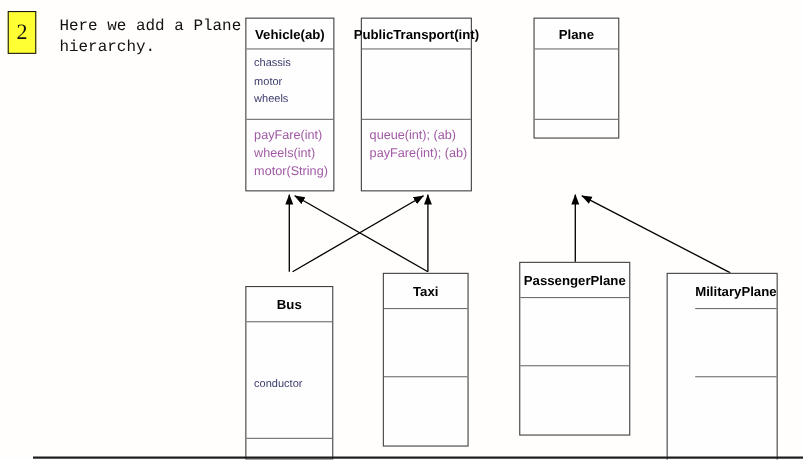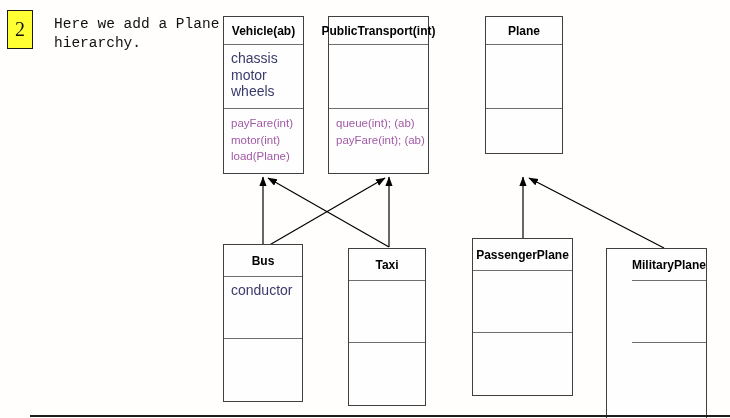--- a/index.html
+++ b/index.html
@@ -27,32 +27,32 @@
   .cls-title{
     display:flex;align-items:center;justify-content:center;
     font-size:12px;font-weight:bold;color:#000000;
     border-bottom:1px solid #6e6e6e;box-sizing:border-box;flex:0 0 auto;
   }
   .cls-attrs{
     box-sizing:border-box;border-bottom:1px solid #6e6e6e;
     padding:5px 0 0 7px;flex:0 0 auto;
   }
   .cls-methods{ box-sizing:border-box;padding:6px 0 0 7px;flex:1 1 auto; }
-  .cls-attrs div{ font-size:14px;line-height:16.5px;color:#3a3a6b; }
+  .cls-attrs div{ font-size:10px;line-height:16.5px;color:#3a3a6b; }
   .cls-methods div{ font-size:11.5px;line-height:16.5px;color:#a05aa5; }
   
   .top .cls-title{height:28px;}
   .top .cls-attrs{height:64px;}
   
   .bot .cls-title{height:32px;}
   .bot .cls-attrs{height:62px;}
   #box-vehicle        {left:223px;top:16px;width:81px;height:158px;}
   #box-publictransport{left:328px;top:16px;width:101px;height:158px;}
-  #box-plane          {left:485px;top:16px;width:78px;height:138px;}
-  #box-bus            {left:223px;top:244px;width:80px;height:158px;}
+  #box-plane          {left:485px;top:16px;width:78px;height:110px;}
+  #box-bus            {left:223px;top:260px;width:80px;height:158px;gap:44px;}
   #box-taxi           {left:348px;top:248px;width:78px;height:158px;}
   #box-passengerplane {left:472px;top:238px;width:101px;height:158px;}
   #box-militaryplane  {left:606px;top:248px;width:101px;height:205px;padding-left:25px;}
   
   #edges-svg{position:absolute;left:0;top:0;width:730px;height:418px;pointer-events:none;}
   
   .page-bottom-line{
     position:absolute;left:30px;top:415px;width:700px;height:2px;background:#1c1c1c;
   }
 </style>
@@ -83,22 +83,22 @@
 
   <div class="cls top" id="box-vehicle">
     <div class="cls-title">Vehicle(ab)</div>
     <div class="cls-attrs">
       <div>chassis</div>
       <div>motor</div>
       <div>wheels</div>
     </div>
     <div class="cls-methods">
       <div>payFare(int)</div>
-      <div>motor(int)</div>
-      <div>load(Plane)</div>
+      <div>wheels(int)</div>
+      <div>motor(String)</div>
     </div>
   </div>
 
   <div class="cls top" id="box-publictransport">
     <div class="cls-title">PublicTransport(int)</div>
     <div class="cls-attrs"></div>
     <div class="cls-methods">
       <div>queue(int); (ab)</div>
       <div>payFare(int); (ab)</div>
     </div>

